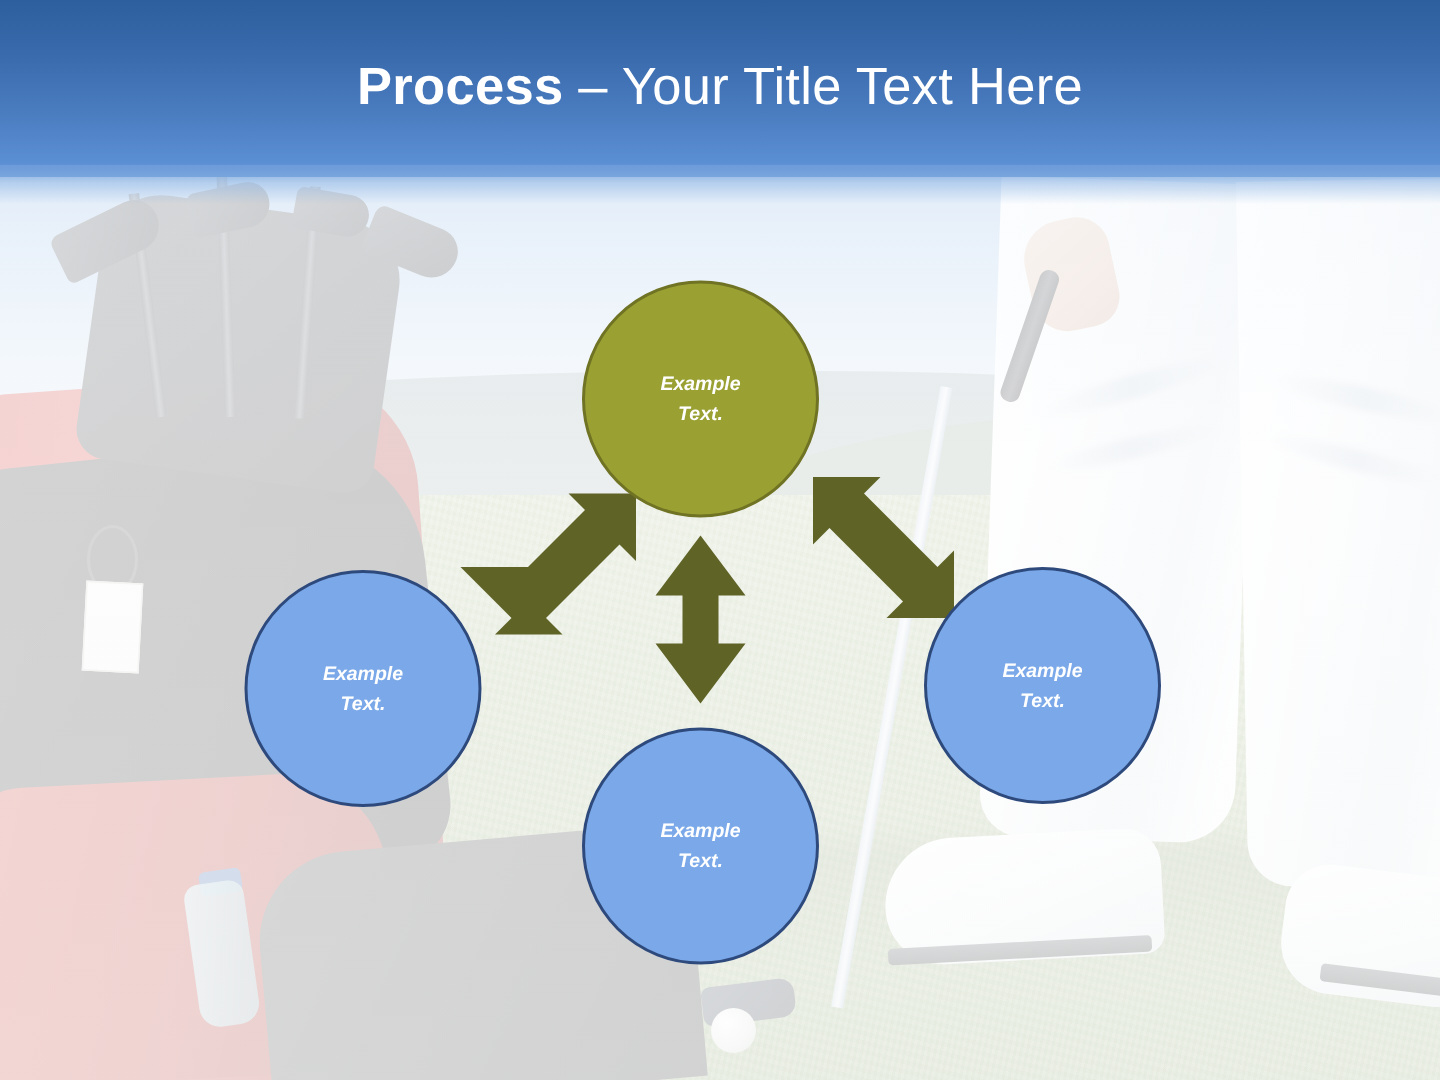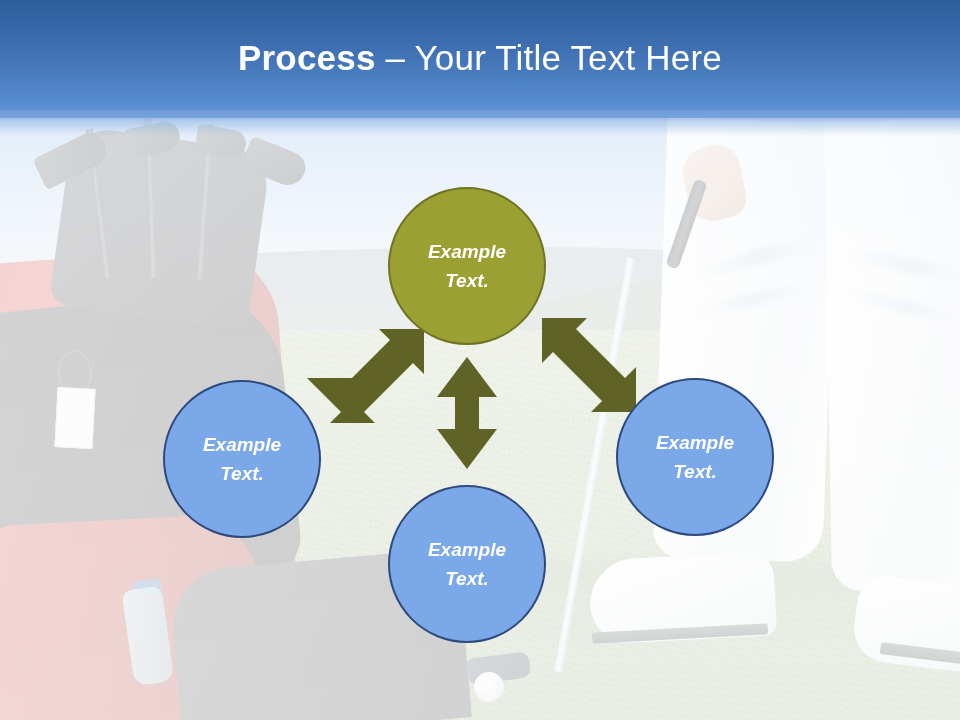--- a/index.html
+++ b/index.html
@@ -259,21 +259,21 @@
   .node {
     position: absolute;
     border-radius: 50%;
     display: flex;
     flex-direction: column;
     align-items: center;
     justify-content: center;
     color: #ffffff;
     font-style: italic;
     font-weight: bold;
-    font-size: 19px;
+    font-size: 13px;
     line-height: 1.55;
     text-align: center;
     box-sizing: border-box;
   }
   .node span { display: block; }
 
   .node-top {
     left: 388px; top: 187px; width: 158px; height: 158px;
     background: #9aa032;
     border: 2px solid #6f7323;

